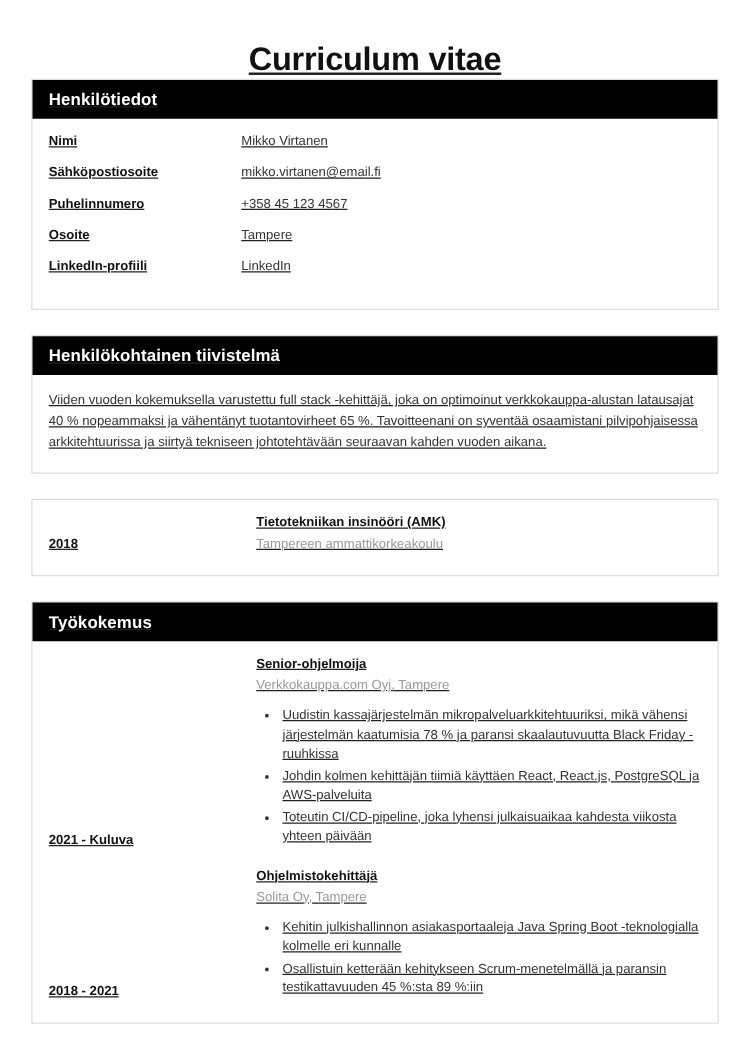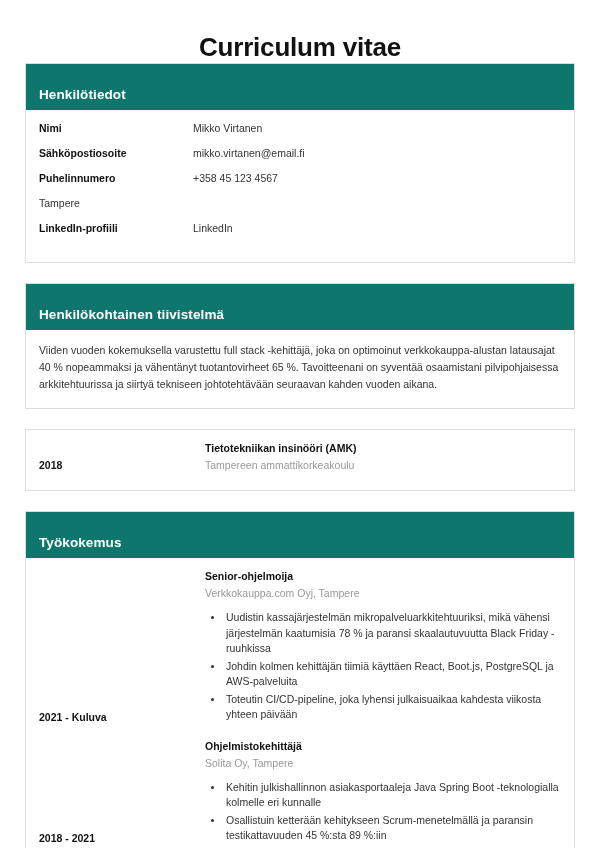--- a/index.html
+++ b/index.html
@@ -13,45 +13,46 @@
     font-family: "Liberation Sans", sans-serif;
     color: #222222;
     overflow: hidden;
   }
   .page {
     width: 600px;
     height: 848px;
     position: relative;
     box-sizing: border-box;
     padding: 0 25px;
+    text-decoration: underline;
   }
   .doc-title {
     text-align: center;
     font-size: 26px;
     font-weight: bold;
     color: #111111;
     letter-spacing: -0.2px;
     margin: 0;
     padding-top: 31px;
     padding-bottom: 0;
     line-height: 32px;
   }
   .card {
     border: 1px solid #dddddd;
     background: #ffffff;
     box-sizing: border-box;
     width: 550px;
     margin-bottom: 20px;
   }
   .card-header {
-    background: #0f766e;
+    background: #000000;
     color: #ffffff;
     font-size: 13.5px;
     font-weight: bold;
-    padding: 23px 0 7px 13px;
+    padding: 8px 0 7px 13px;
     line-height: 16px;
     letter-spacing: 0.1px;
   }
   .card-body {
     padding: 11px 13px 13px 13px;
   }
 
   
   .info-row {
     display: flex;
@@ -146,20 +147,21 @@
       </div>
       <div class="info-row">
         <div class="info-label">Sähköpostiosoite</div>
         <div class="info-value">mikko.virtanen@email.fi</div>
       </div>
       <div class="info-row">
         <div class="info-label">Puhelinnumero</div>
         <div class="info-value">+358 45 123 4567</div>
       </div>
       <div class="info-row">
+        <div class="info-label">Osoite</div>
         <div class="info-value">Tampere</div>
       </div>
       <div class="info-row">
         <div class="info-label">LinkedIn-profiili</div>
         <div class="info-value">LinkedIn</div>
       </div>
     </div>
   </div>
 
   <div class="card">
@@ -185,21 +187,21 @@
     <div class="card-header">Työkokemus</div>
     <div class="card-body">
 
       <div class="entry">
         <div class="entry-date">2021 - Kuluva</div>
         <div class="entry-main">
           <div class="entry-title">Senior-ohjelmoija</div>
           <div class="entry-sub">Verkkokauppa.com Oyj, Tampere</div>
           <ul class="entry-points">
             <li>Uudistin kassajärjestelmän mikropalveluarkkitehtuuriksi, mikä vähensi järjestelmän kaatumisia 78 % ja paransi skaalautuvuutta Black Friday -ruuhkissa</li>
-            <li>Johdin kolmen kehittäjän tiimiä käyttäen React, Boot.js, PostgreSQL ja AWS-palveluita</li>
+            <li>Johdin kolmen kehittäjän tiimiä käyttäen React, React.js, PostgreSQL ja AWS-palveluita</li>
             <li>Toteutin CI/CD-pipeline, joka lyhensi julkaisuaikaa kahdesta viikosta yhteen päivään</li>
           </ul>
         </div>
       </div>
 
       <div class="entry">
         <div class="entry-date">2018 - 2021</div>
         <div class="entry-main">
           <div class="entry-title">Ohjelmistokehittäjä</div>
           <div class="entry-sub">Solita Oy, Tampere</div>

